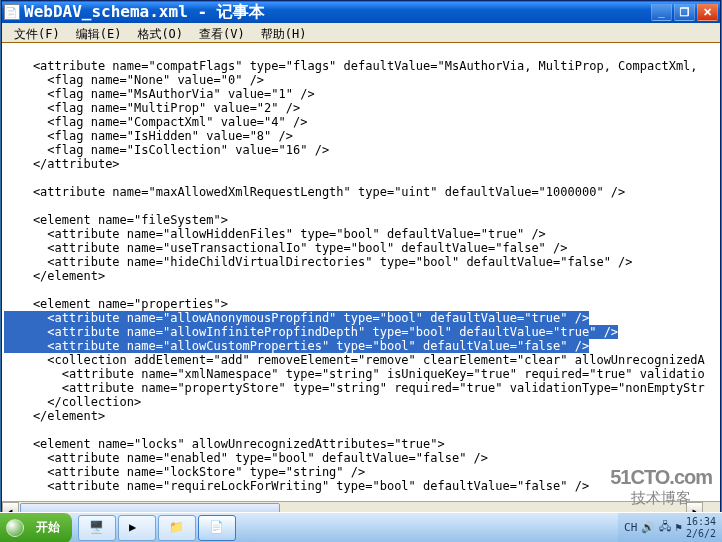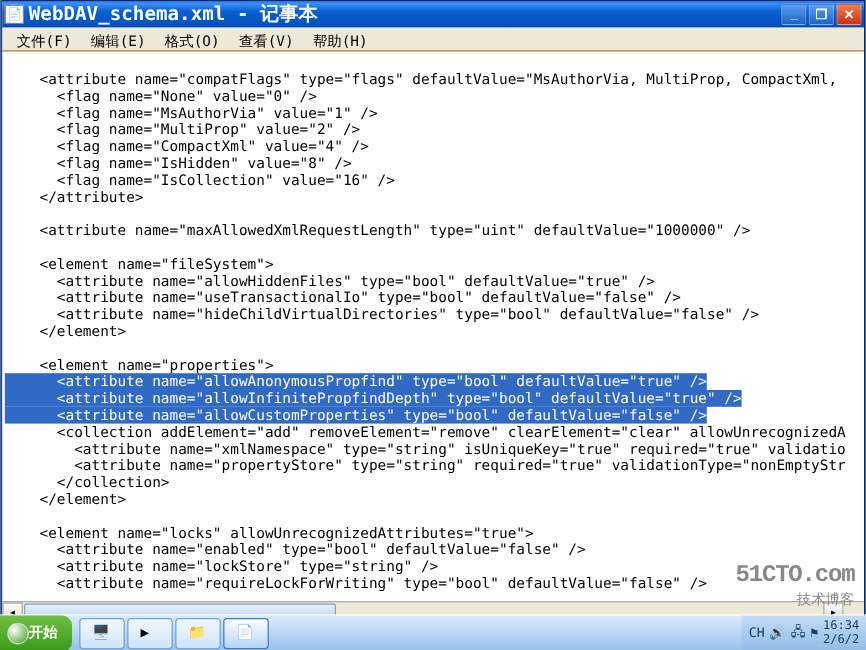--- a/index.html
+++ b/index.html
@@ -16,30 +16,30 @@
 .menubar .item { padding: 1px 8px; cursor: pointer; }
 .content { background: #fff; height: 458px; width: 100%; overflow: hidden; position: relative; font-family: "SimSun", "NSimSun", monospace; font-size: 12px; line-height: 14px; white-space: pre; padding: 2px 2px 0 2px; color: #000; }
 .content .sel { background: #316ac5; color: #fff; }
 .hscroll { height: 17px; background: #ece9d8; border-top: 1px solid #aca899; position: relative; }
 .hscroll .larrow, .hscroll .rarrow { width: 17px; height: 16px; background: linear-gradient(#fff,#d8d4c8); border: 1px solid #aca899; position: absolute; top: 0; display:flex; align-items:center; justify-content:center; font-size:10px; }
 .hscroll .larrow { left: 0; }
 .hscroll .rarrow { right: 17px; }
 .hscroll .corner { width: 17px; height: 17px; background: #ece9d8; position: absolute; right: 0; top: 0; }
 .hscroll .thumb { position: absolute; left: 18px; top: 1px; height: 14px; width: 260px; background: linear-gradient(#e8f0fb,#bcd4f6); border: 1px solid #7ba2ce; border-radius: 2px; }
 .taskbar { position: absolute; bottom: 0; left: 0; right: 0; height: 30px; background: linear-gradient(#dbeafc,#98c2eb); border-top: 1px solid #fff; display: flex; align-items: center; }
-.start { height: 30px; background: linear-gradient(#6fbf44,#3a9a1a); color: #fff; font-weight: bold; padding: 0 12px 0 6px; display: flex; align-items: center; border-radius: 0 8px 8px 0; margin-right: 6px; cursor: pointer; gap: 0; }
+.start { height: 30px; background: linear-gradient(#6fbf44,#3a9a1a); color: #fff; font-weight: bold; padding: 0 12px 0 6px; display: flex; align-items: center; border-radius: 0 8px 8px 0; margin-right: 6px; cursor: pointer; gap: 12px; }
 .start .orb { width: 18px; height: 18px; background: radial-gradient(circle at 30% 30%, #fff, #3a9a1a); border-radius: 50%; border: 1px solid #fff8; }
 .task-icons { display: flex; gap: 2px; }
 .task-icons .ti { width: 38px; height: 26px; border: 1px solid #6fa7dc; background: linear-gradient(#f2f8ff,#d0e3f8); border-radius: 3px; display: flex; align-items: center; justify-content: center; cursor: pointer; }
 .task-icons .ti.active { background: linear-gradient(#fff,#b3d4f5); border-color: #3a7ccc; }
 .tray { margin-left: auto; display: flex; align-items: center; gap: 4px; padding: 0 6px; height: 30px; background: linear-gradient(#c3dcf5,#8fbce8); font-size: 11px; color: #1a3a5c; justify-content: center; }
 .tray .tclock { text-align: right; line-height: 12px; font-size: 10px; }
-.watermark { position: absolute; right: 10px; bottom: 34px; color: #888; font-family: Liberation Mono, monospace; pointer-events: none; text-align: right; }
+.watermark { position: absolute; right: 10px; bottom: 34px; color: #888; font-family: Liberation Sans, sans-serif; pointer-events: none; text-align: center; }
 .watermark .w1 { font-size: 20px; font-weight: bold; letter-spacing: -1px; }
-.watermark .w2 { font-size: 12px; }
+.watermark .w2 { font-size: 15px; }
 .iconimg { width: 16px; height: 16px; display: inline-block; }
 </style>
 </head>
 <body>
 
 <div class="window">
 
   <div class="titlebar">
     <span class="icon">📄</span>
     <span class="title">

